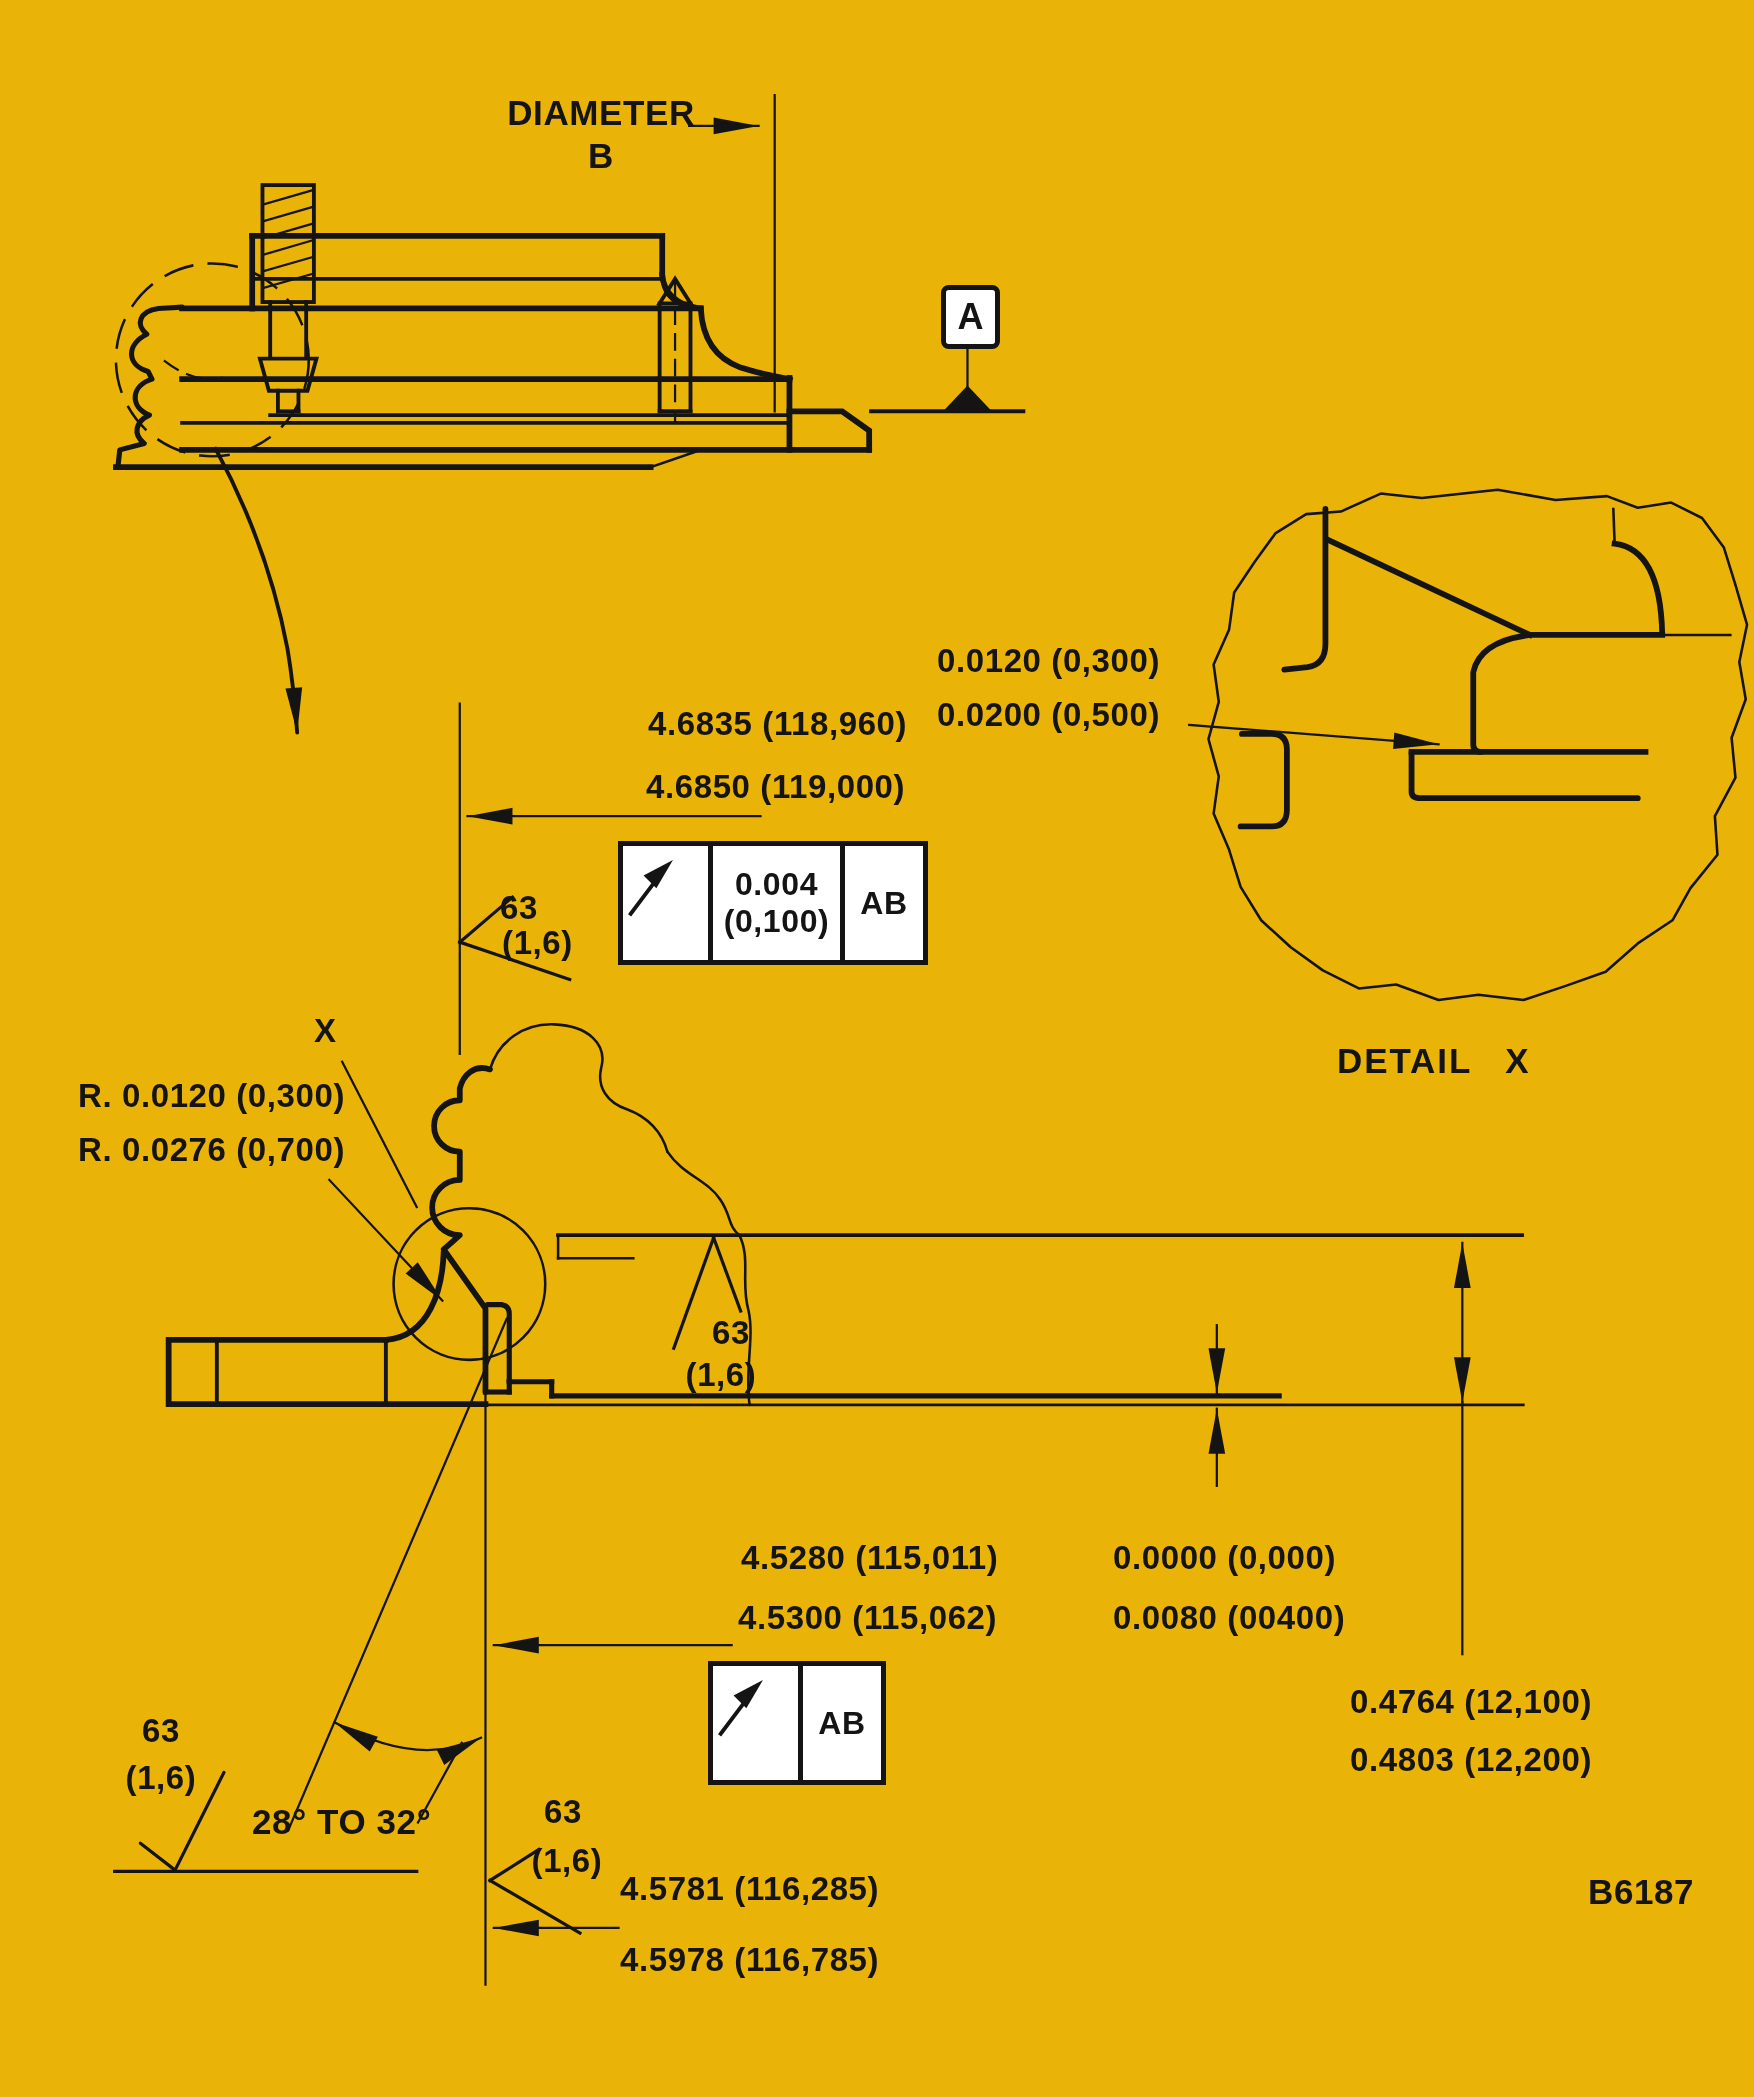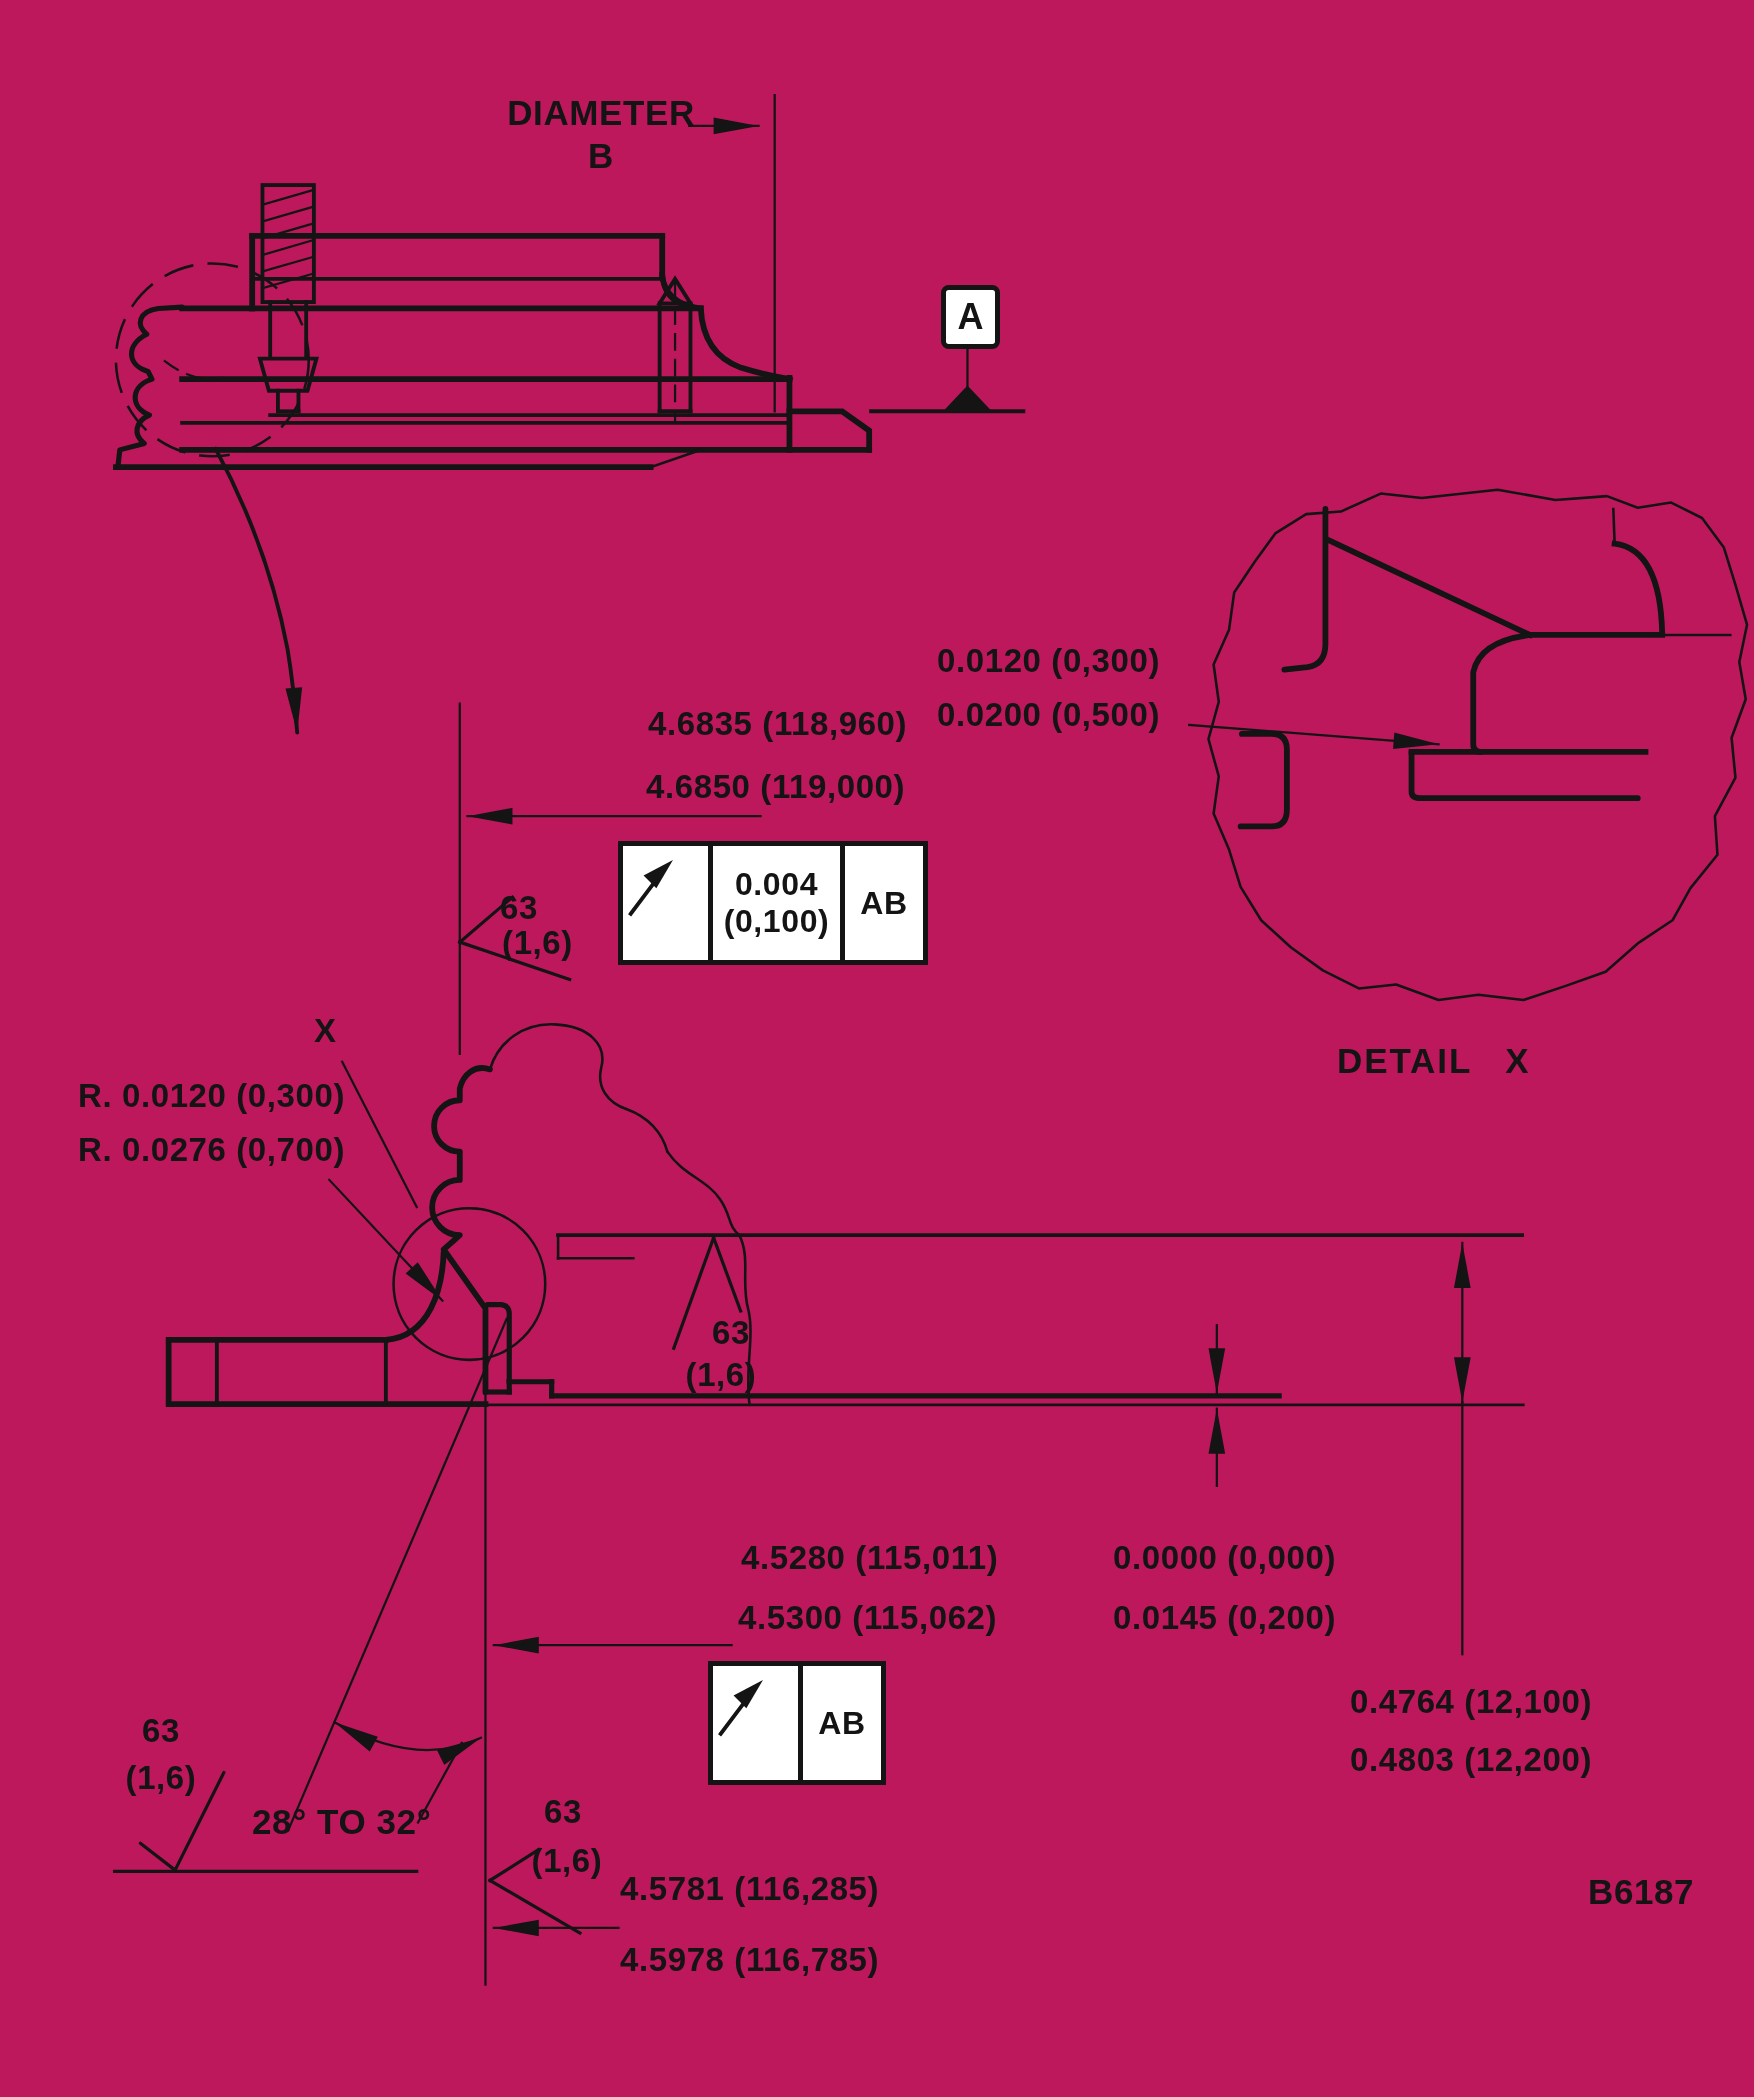--- a/index.html
+++ b/index.html
@@ -1,16 +1,16 @@
 <!DOCTYPE html>
 <html style="font-size:10.3px"><head>
 <meta charset="utf-8">
 <style>
   html,body{margin:0;padding:0;background:#ffffff}
-  #sheet{position:relative;width:1755px;height:2097px;background:#be185d;overflow:hidden;
+  #sheet{position:relative;width:1755px;height:2097px;background:#eab308;overflow:hidden;
          font-family:"Liberation Sans",sans-serif;color:#141414}
   svg{position:absolute;left:0;top:0}
   .tk{stroke:#141414;fill:none;stroke-linecap:square}
   .rnd{stroke-linecap:round;stroke-linejoin:round}
   .w9{stroke-width:9}.w8{stroke-width:8}.w6{stroke-width:6}.w5{stroke-width:5}
   .w4{stroke-width:4}.w3{stroke-width:3.5}
   .dsh{stroke-dasharray:44 26}
   .dsh2{stroke-dasharray:24 16}
   .t{position:absolute;font-size:33px;font-weight:600;line-height:1.05;letter-spacing:0.6px;
      color:#141414;white-space:nowrap}
@@ -251,21 +251,21 @@
   <div class="t" style="left:78px;top:1079px">R. 0.0120 (0,300)</div>
   <div class="t" style="left:78px;top:1133px">R. 0.0276 (0,700)</div>
 
   <div class="t ctr" style="left:702px;top:1316px;width:58px">63</div>
   <div class="t ctr" style="left:679px;top:1358px;width:84px">(1,6)</div>
 
   <div class="t" style="left:741px;top:1541px">4.5280 (115,011)</div>
   <div class="t" style="left:738px;top:1601px">4.5300 (115,062)</div>
 
   <div class="t" style="left:1113px;top:1541px">0.0000 (0,000)</div>
-  <div class="t" style="left:1113px;top:1601px">0.0145 (0,200)</div>
+  <div class="t" style="left:1113px;top:1601px">0.0080 (00400)</div>
 
   <div class="fcf" style="left:708px;top:1661px;height:114px">
     <div class="c" style="width:85px">
       <svg width="59" height="78" viewBox="0 0 92 122">
         <line x1="12" y1="106" x2="48" y2="58" class="tk w6"></line>
         <polygon points="78,22 52,66 32,46" fill="#141414"></polygon>
       </svg>
     </div>
     <div class="c" style="width:78px">
       <div>AB</div>

